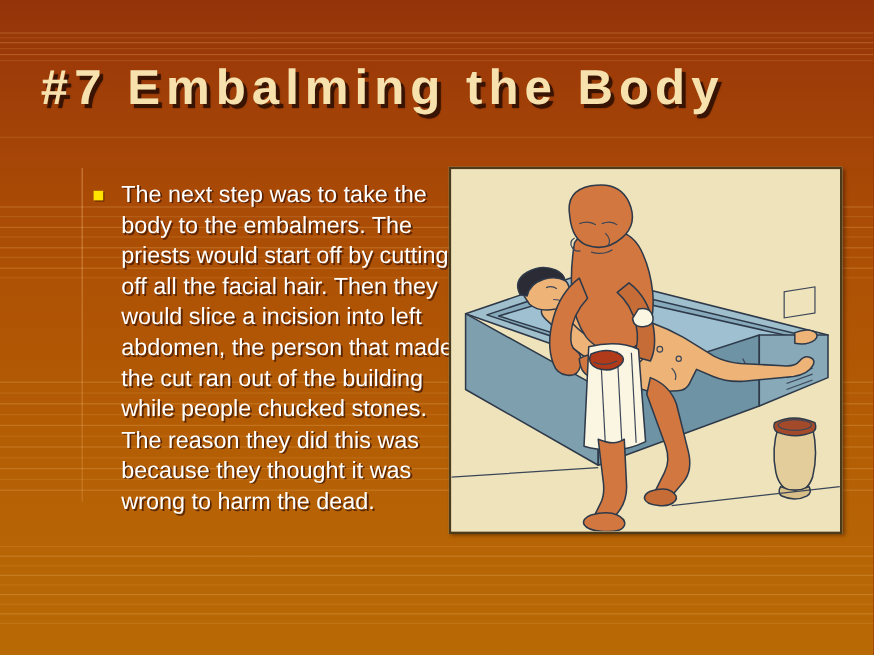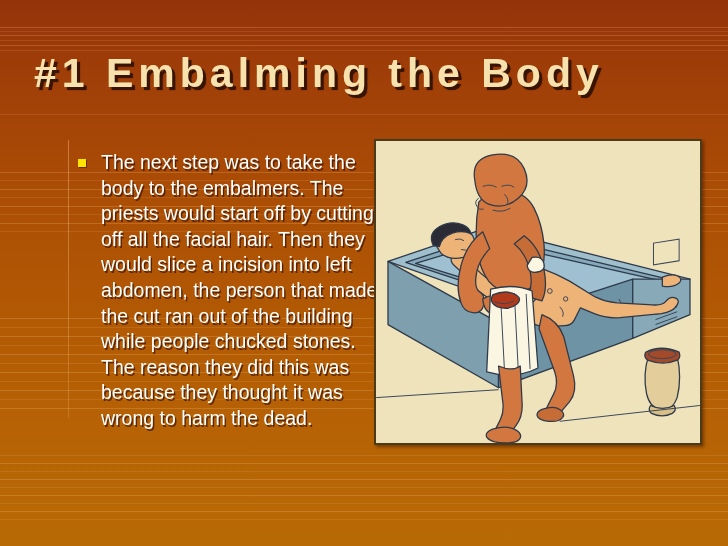--- a/index.html
+++ b/index.html
@@ -140,21 +140,21 @@
     <i style="top:479px"></i>
     <i class="dim" style="top:487px"></i>
     <i style="top:495px"></i>
     <i class="dim" style="top:503px"></i>
     <i style="top:511px"></i>
     <i class="dim" style="top:519px"></i>
   </div>
 
   <div id="vrule"></div>
 
-  <h1 id="title">#1 Embalming the Body</h1>
+  <h1 id="title">#7 Embalming the Body</h1>
 
   <div id="bullet-block">
     <span id="bullet-marker"></span>
     <p id="bullet-text">The next step was to take the body to the embalmers. The priests would start off by cutting off all the facial hair. Then they would slice a incision into left abdomen, the person that made the cut ran out of the building while people chucked stones. The reason they did this was because they thought it was wrong to harm the dead.</p>
   </div>
 
   <div id="illustration">
     <svg viewBox="0 0 328 306" xmlns="http://www.w3.org/2000/svg">
       <defs>
         <style>

